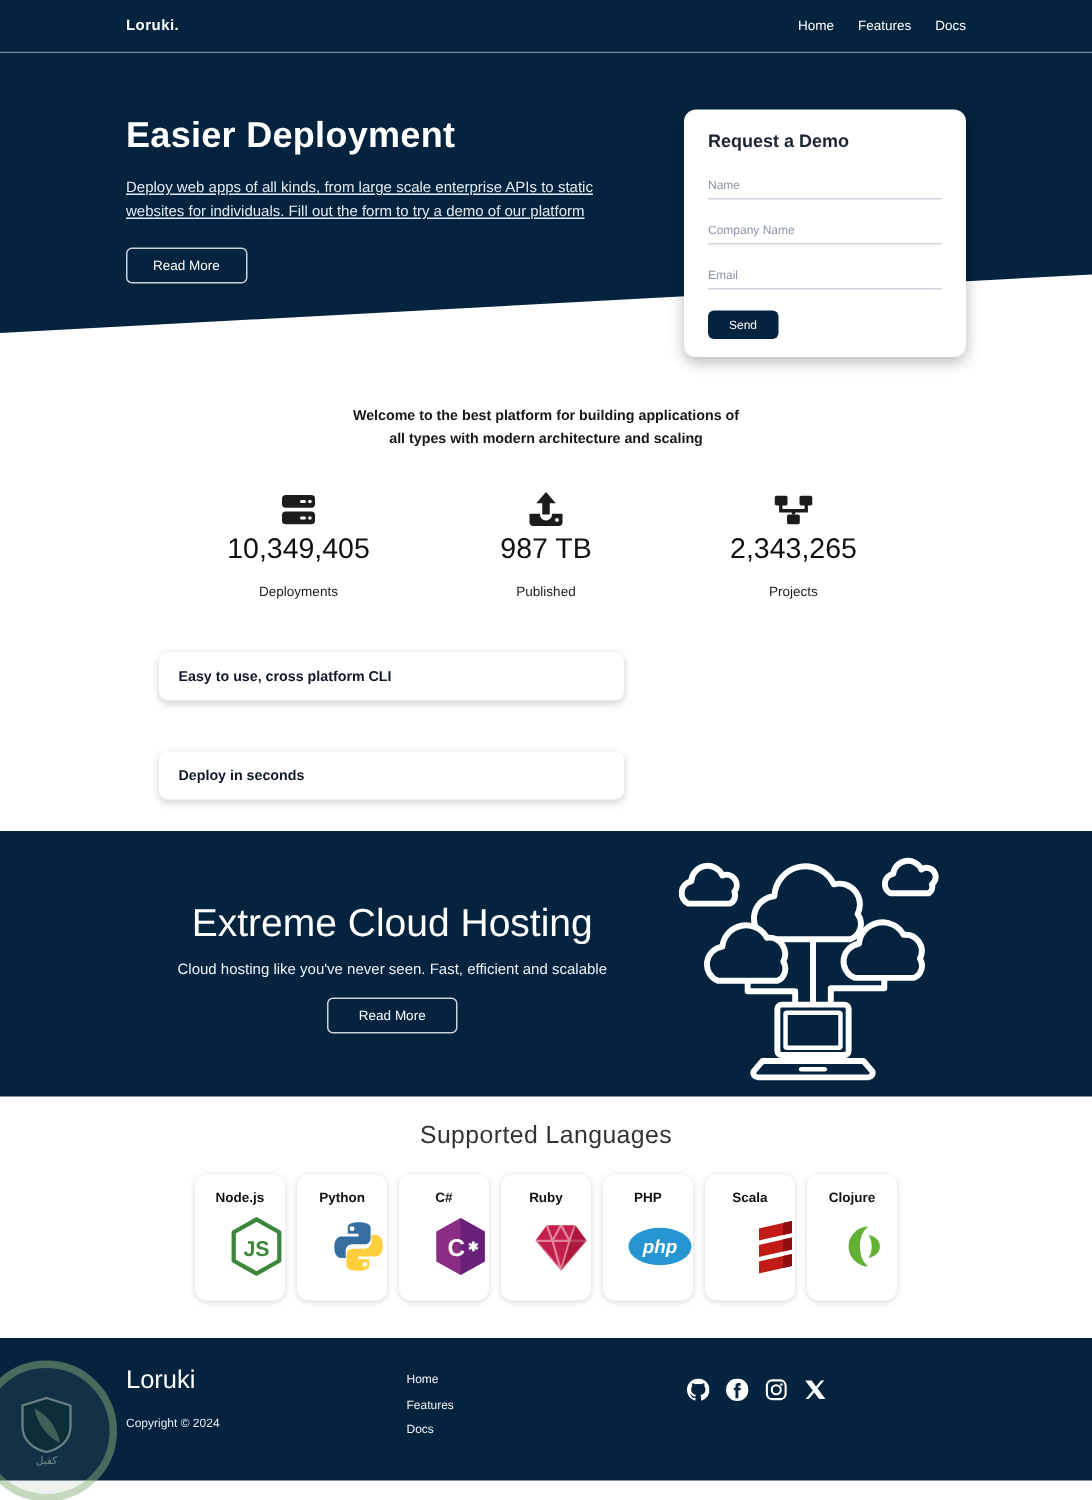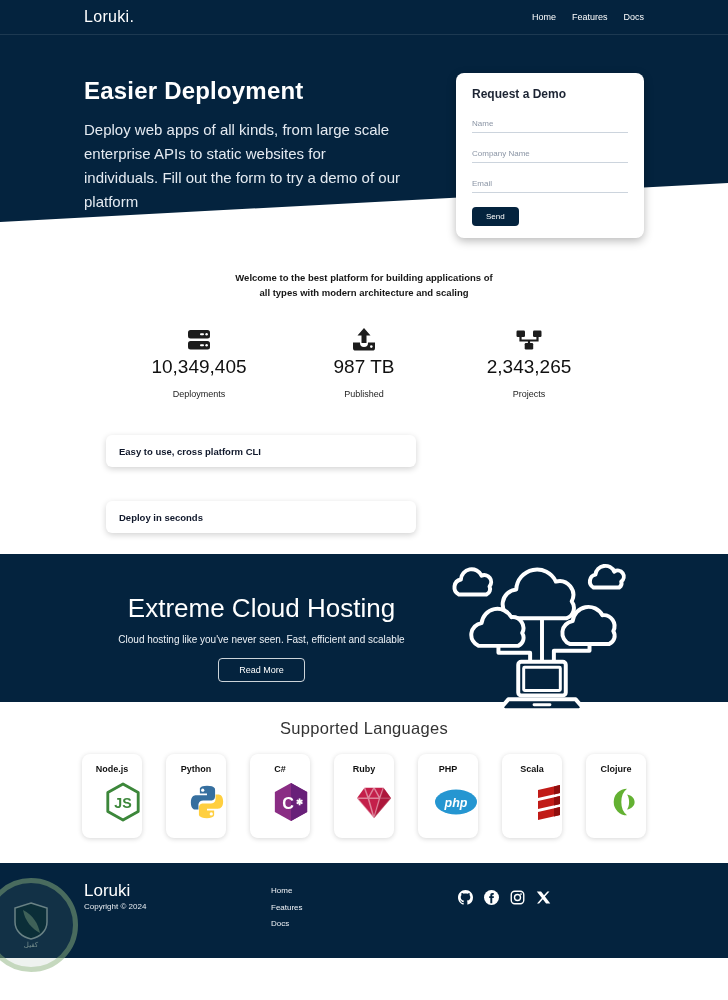--- a/index.html
+++ b/index.html
@@ -18,21 +18,21 @@
     background: #04233e;
     height: 35px;
     border-bottom: 1px solid rgba(255,255,255,0.10);
   }
   .navbar .container {
     height: 100%;
     display: flex;
     align-items: center;
     justify-content: space-between;
   }
-  .logo { color: #fff; font-size: 16px; font-weight: 400; letter-spacing: .3px; }
+  .logo { color: #fff; font-size: 10px; font-weight: 700; letter-spacing: .3px; }
   .nav-links { display: flex; gap: 16px; }
   .nav-links a {
     color: #fff; text-decoration: none; font-size: 9px;
   }
 
   
   .hero { position: relative; height: 200px; }
   .hero-bg {
     position: absolute; inset: 0;
     background: #04233e;
@@ -40,22 +40,22 @@
   }
   .hero-inner {
     position: relative; z-index: 2;
     display: grid;
     grid-template-columns: 1fr 188px;
     column-gap: 50px;
   }
   .hero-text { padding-top: 42px; color: #fff; }
   .hero-text h1 { font-size: 24px; font-weight: 700; letter-spacing: .2px; }
   .hero-text p {
-    margin-top: 13px; font-size: 15px; line-height: 1.6;
-    color: #e4eaf1; max-width: 318px;
+    margin-top: 13px; font-size: 10px; line-height: 1.6;
+    color: #e4eaf1; max-width: 318px; text-decoration: underline;
   }
   .btn-outline {
     display: inline-block; margin-top: 15px;
     padding: 6px 17px;
     border: 1px solid rgba(255,255,255,0.8);
     border-radius: 4px;
     background: transparent; color: #fff;
     font-size: 9px; cursor: pointer;
     font-family: "Liberation Sans", sans-serif;
   }
@@ -128,55 +128,55 @@
   .mini-card {
     background: #fff; border-radius: 6px;
     box-shadow: 0 2px 6px rgba(0,0,0,0.18);
     height: 32px; padding: 0 13px;
     display: flex; align-items: center;
     font-size: 9.5px; font-weight: 600; color: #10182b;
   }
 
   
   .cloud {
-    background: #04233e; height: 148px; margin-top: 21px; color: #fff;
+    background: #04233e; height: 177px; margin-top: 21px; color: #fff;
   }
   .cloud-inner {
     display: grid; grid-template-columns: 1fr 205px;
     height: 100%; align-items: center;
   }
   .cloud-text { text-align: center; padding-top: 4px; }
   .cloud-text h2 { font-size: 26px; font-weight: 500; }
   .cloud-text p { margin-top: 10px; font-size: 10px; color: #eef2f7; }
   .cloud-text .btn-outline { margin-top: 13px; padding: 6px 20px; }
   .cloud-img { display: flex; justify-content: center; }
 
   
   .langs { padding-top: 17px; text-align: center; }
   .langs h2 { font-size: 16.5px; font-weight: 500; color: #333; letter-spacing: .3px; }
-  .lang-row { display: flex; justify-content: center; gap: 24px; margin-top: 16px; }
+  .lang-row { display: flex; justify-content: center; gap: 8px; margin-top: 16px; }
   .lang-card {
     width: 60px; height: 84px; background: #fff;
     border-radius: 8px; box-shadow: 0 1px 5px rgba(0,0,0,0.16);
     padding-top: 10px; cursor: pointer;
   }
   .lang-name { font-size: 9px; font-weight: 700; color: #111; }
   .lang-logo { margin-top: 7px; height: 42px; display: flex; align-items: center; justify-content: flex-end; }
 
   
   .footer {
     background: #04233e; height: 95px; margin-top: 25px;
     color: #fff; position: relative;
   }
   .footer-inner {
     display: grid; grid-template-columns: 187px 187px 186px;
     padding-top: 18px;
   }
   .f-logo { font-size: 17px; font-weight: 500; }
-  .f-copy { font-size: 8px; margin-top: 1px; color: #e7ebf0; }
+  .f-copy { font-size: 8px; margin-top: 14px; color: #e7ebf0; }
   .f-links { padding-top: 2px; }
   .f-links a {
     display: block; color: #f0f3f7; text-decoration: none;
     font-size: 8px; line-height: 2.05;
   }
   .f-social { display: flex; gap: 11px; padding-top: 9px; }
   .f-social .s-icon { width: 15px; height: 15px; display: inline-flex; cursor: pointer; }
 
   
   .watermark {

